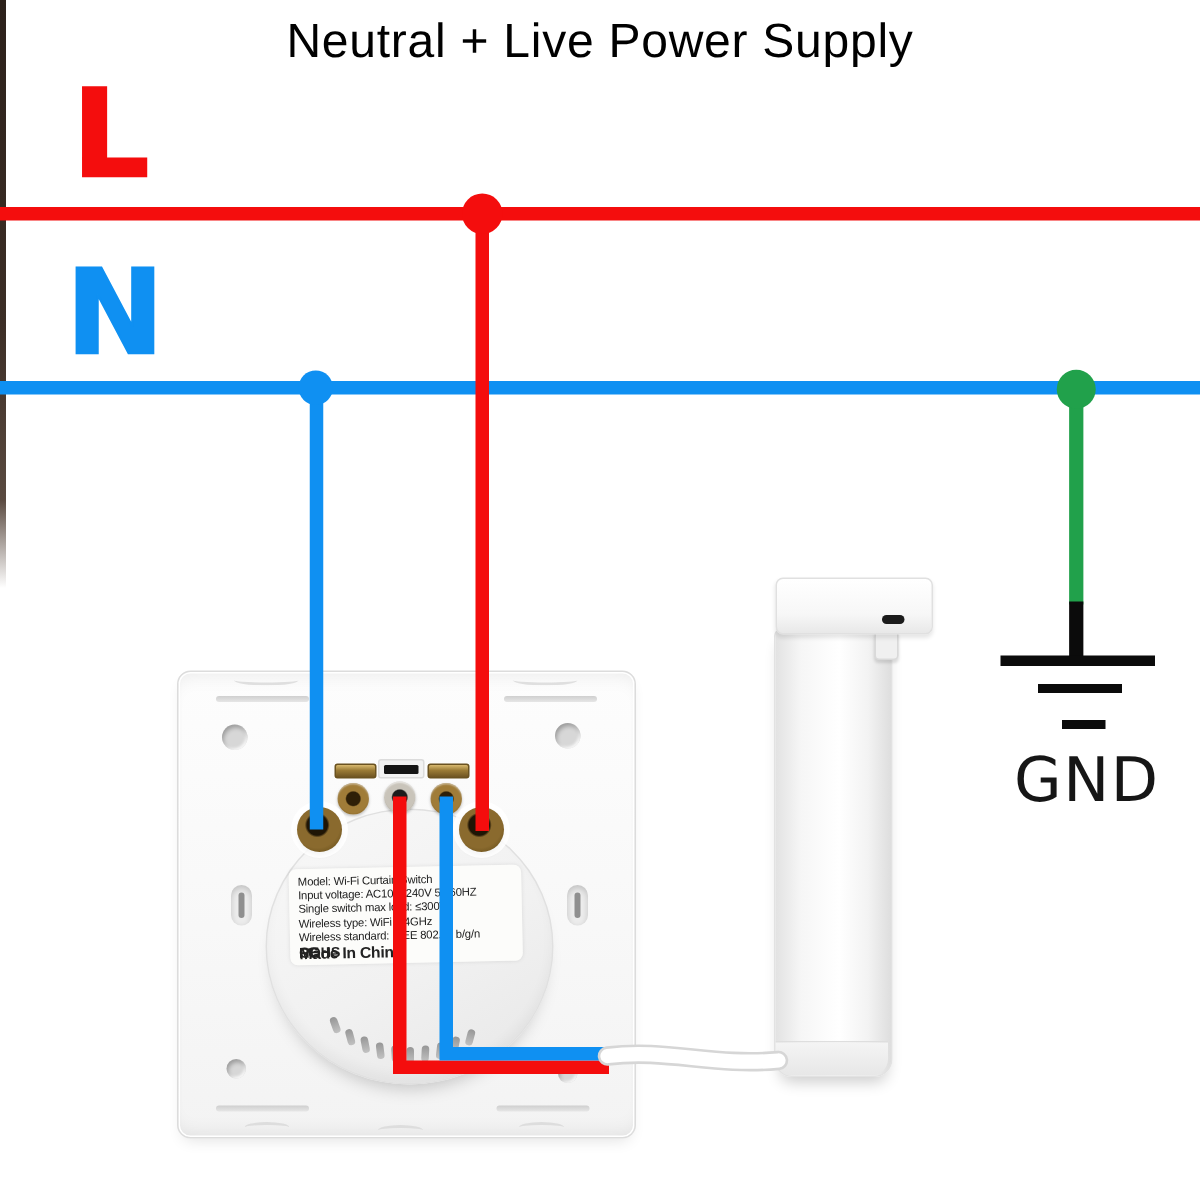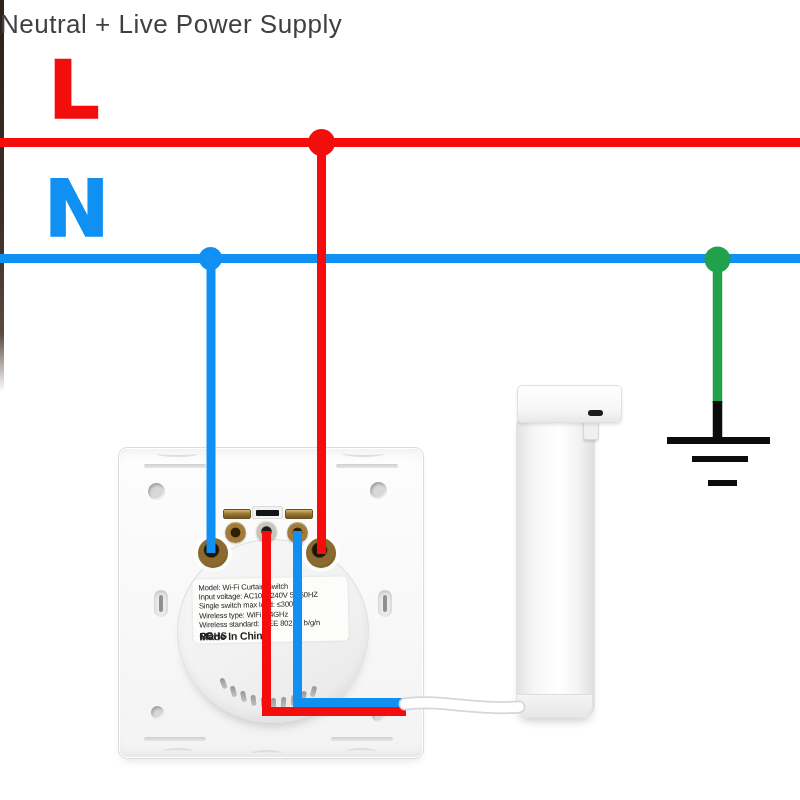--- a/index.html
+++ b/index.html
@@ -3,22 +3,22 @@
 <meta charset="utf-8">
 <style>
   html,body{margin:0;padding:0;background:#ffffff;}
   .stage{position:relative;width:800px;height:800px;background:#ffffff;overflow:hidden;
          font-family:"Liberation Sans",sans-serif;}
 
   
   .photo-edge{position:absolute;left:0;top:0;width:4px;height:392px;
     background:linear-gradient(180deg,#2c211b 0%,#3c2e26 55%,#5a4a40 85%,rgba(120,105,95,0) 100%);}
 
-  .title{position:absolute;left:0;top:9px;width:800px;
-    font-size:26px;color:#404040;letter-spacing:.5px;font-family:"Liberation Sans",sans-serif;}
+  .title{position:absolute;left:0;top:9px;width:800px;text-align:center;
+    font-size:32px;color:#000000;letter-spacing:.5px;font-family:"Liberation Sans",sans-serif;}
 
   .lbl{position:absolute;font-family:"DejaVu Sans",sans-serif;font-weight:bold;line-height:1;}
   .lbl-l{left:48px;top:50px;font-size:81px;color:var(--c-live);-webkit-text-stroke:1.5px var(--c-live);}
   .lbl-n{left:44px;top:170px;font-size:78px;color:var(--c-neutral);-webkit-text-stroke:1.5px var(--c-neutral);}
   .lbl-gnd{position:absolute;left:676px;top:496px;font-size:41px;color:#161616;
     font-family:"DejaVu Sans",sans-serif;letter-spacing:1px;}
 
   
   .panel{position:absolute;left:118px;top:447px;width:304px;height:310px;
     background:linear-gradient(180deg,#fdfdfd 0%,#f8f8f8 55%,#f3f3f3 100%);
@@ -87,20 +87,21 @@
 </head>
 <body>
 
 <div class="stage">
 
   <div class="photo-edge"></div>
 
   <div class="title">Neutral + Live Power Supply</div>
   <div class="lbl lbl-l">L</div>
   <div class="lbl lbl-n">N</div>
+  <div class="lbl-gnd">GND</div>
 
   <div class="panel">
     <div class="notch-top" style="left:37px;top:2px;width:43px;"></div>
     <div class="notch-top" style="left:223px;top:2px;width:43px;"></div>
     <div class="groove" style="left:25px;top:16px;width:62px;"></div>
     <div class="groove" style="left:217px;top:16px;width:62px;"></div>
     <div class="groove" style="left:25px;top:289px;width:62px;"></div>
     <div class="groove" style="left:212px;top:289px;width:62px;"></div>
     <div class="hole" style="left:29px;top:35px;width:17px;height:17px;"></div>
     <div class="hole" style="left:251px;top:34px;width:17px;height:17px;"></div>

